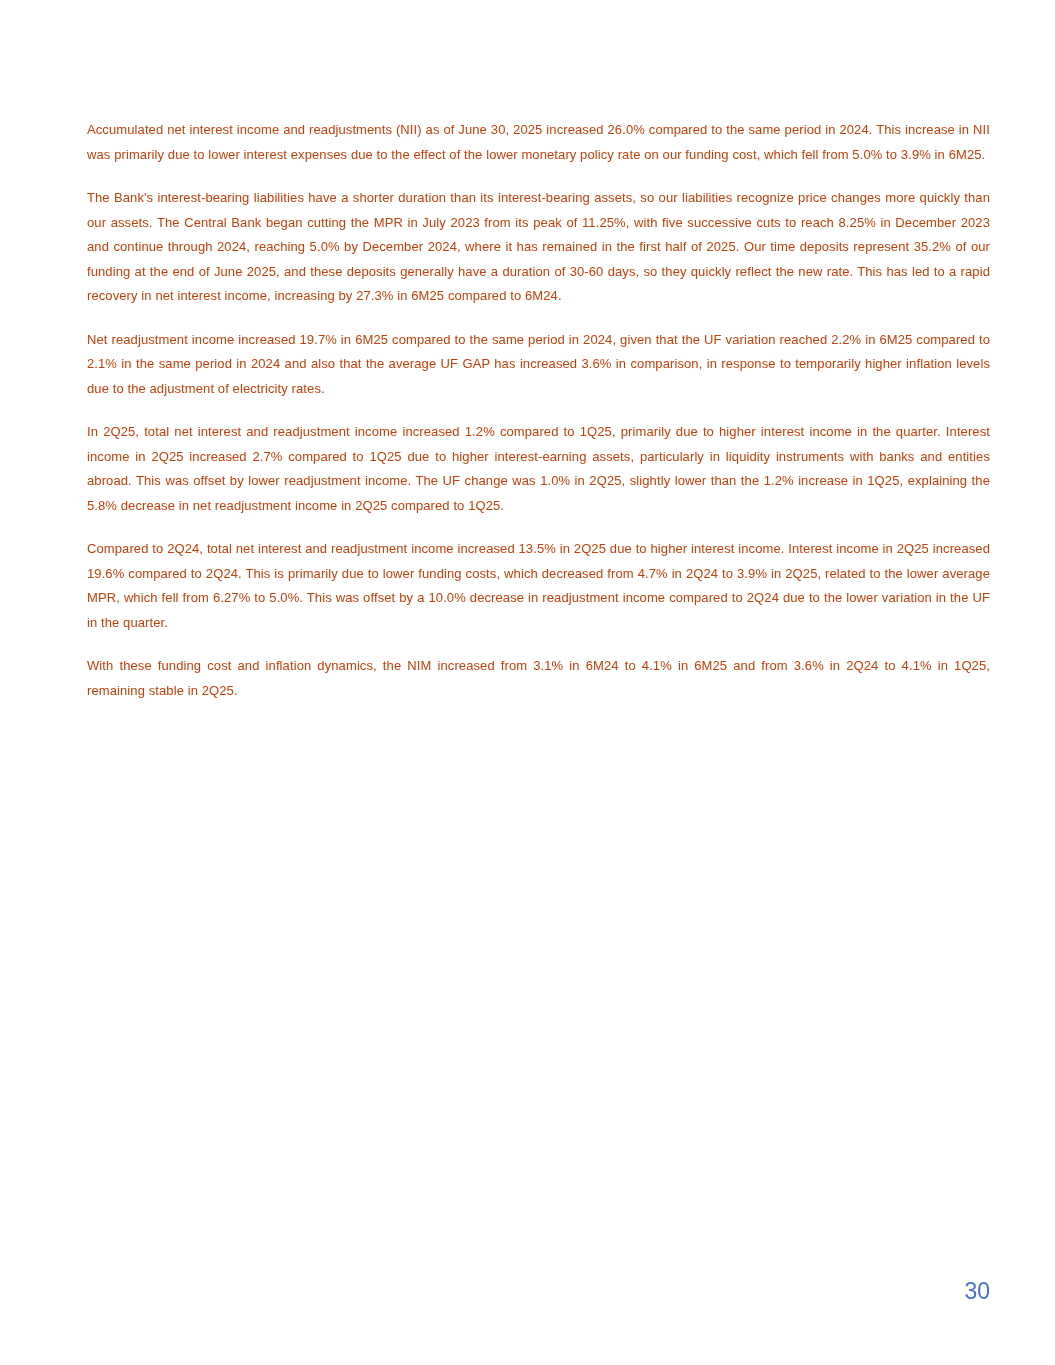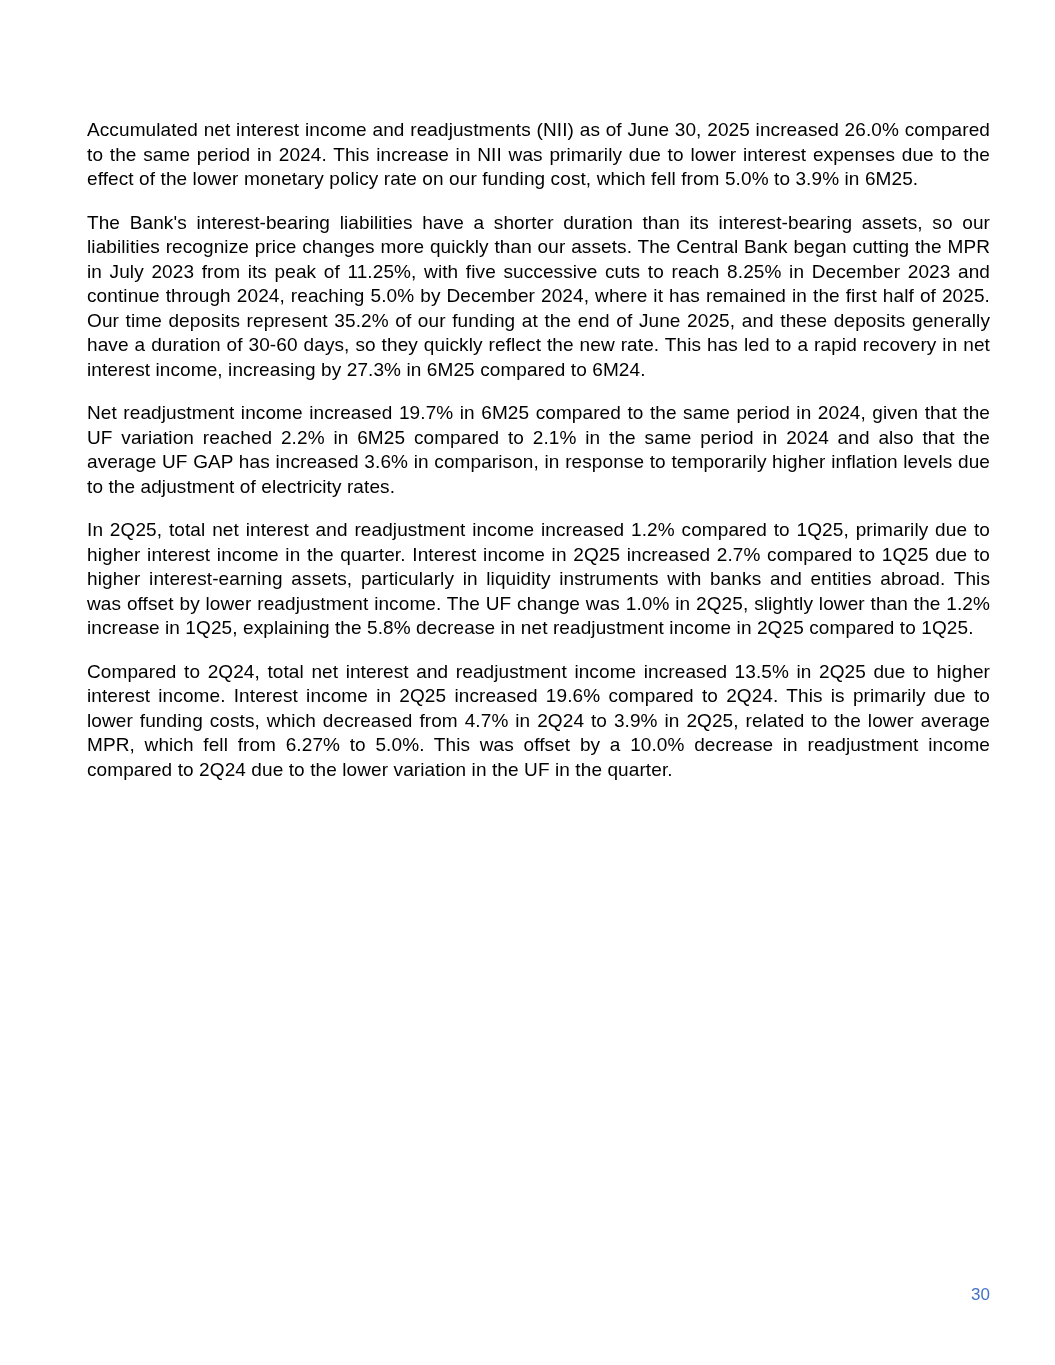--- a/index.html
+++ b/index.html
@@ -16,41 +16,42 @@
     font-family: "Liberation Sans", sans-serif;
   }
   .content {
     position: absolute;
     left: 87px;
     top: 118px;
     width: 903px;
   }
   .content p {
     margin: 0 0 19px 0;
-    font-size: 19px;
+    font-size: 13px;
     line-height: 24.5px;
     text-align: justify;
-    color: #000000;
+    color: #c2410c;
     font-weight: 400;
     letter-spacing: 0.1px;
   }
   .page-number {
     position: absolute;
     right: 65px;
     bottom: 60px;
-    font-size: 17px;
+    font-size: 23px;
     color: #4472c4;
     font-weight: 400;
   }
 </style>
 </head>
 <body>
 
 <div class="page">
   <div class="content">
     <p>Accumulated net interest income and readjustments (NII) as of June 30, 2025 increased 26.0% compared to the same period in 2024. This increase in NII was primarily due to lower interest expenses due to the effect of the lower monetary policy rate on our funding cost, which fell from 5.0% to 3.9% in 6M25.</p>
     <p>The Bank's interest-bearing liabilities have a shorter duration than its interest-bearing assets, so our liabilities recognize price changes more quickly than our assets. The Central Bank began cutting the MPR in July 2023 from its peak of 11.25%, with five successive cuts to reach 8.25% in December 2023 and continue through 2024, reaching 5.0% by December 2024, where it has remained in the first half of 2025. Our time deposits represent 35.2% of our funding at the end of June 2025, and these deposits generally have a duration of 30-60 days, so they quickly reflect the new rate. This has led to a rapid recovery in net interest income, increasing by 27.3% in 6M25 compared to 6M24.</p>
     <p>Net readjustment income increased 19.7% in 6M25 compared to the same period in 2024, given that the UF variation reached 2.2% in 6M25 compared to 2.1% in the same period in 2024 and also that the average UF GAP has increased 3.6% in comparison, in response to temporarily higher inflation levels due to the adjustment of electricity rates.</p>
     <p>In 2Q25, total net interest and readjustment income increased 1.2% compared to 1Q25, primarily due to higher interest income in the quarter. Interest income in 2Q25 increased 2.7% compared to 1Q25 due to higher interest-earning assets, particularly in liquidity instruments with banks and entities abroad. This was offset by lower readjustment income. The UF change was 1.0% in 2Q25, slightly lower than the 1.2% increase in 1Q25, explaining the 5.8% decrease in net readjustment income in 2Q25 compared to 1Q25.</p>
     <p>Compared to 2Q24, total net interest and readjustment income increased 13.5% in 2Q25 due to higher interest income. Interest income in 2Q25 increased 19.6% compared to 2Q24. This is primarily due to lower funding costs, which decreased from 4.7% in 2Q24 to 3.9% in 2Q25, related to the lower average MPR, which fell from 6.27% to 5.0%. This was offset by a 10.0% decrease in readjustment income compared to 2Q24 due to the lower variation in the UF in the quarter.</p>
+    <p>With these funding cost and inflation dynamics, the NIM increased from 3.1% in 6M24 to 4.1% in 6M25 and from 3.6% in 2Q24 to 4.1% in 1Q25, remaining stable in 2Q25.</p>
   </div>
   <div class="page-number">30</div>
 </div>
 
 </body></html>

